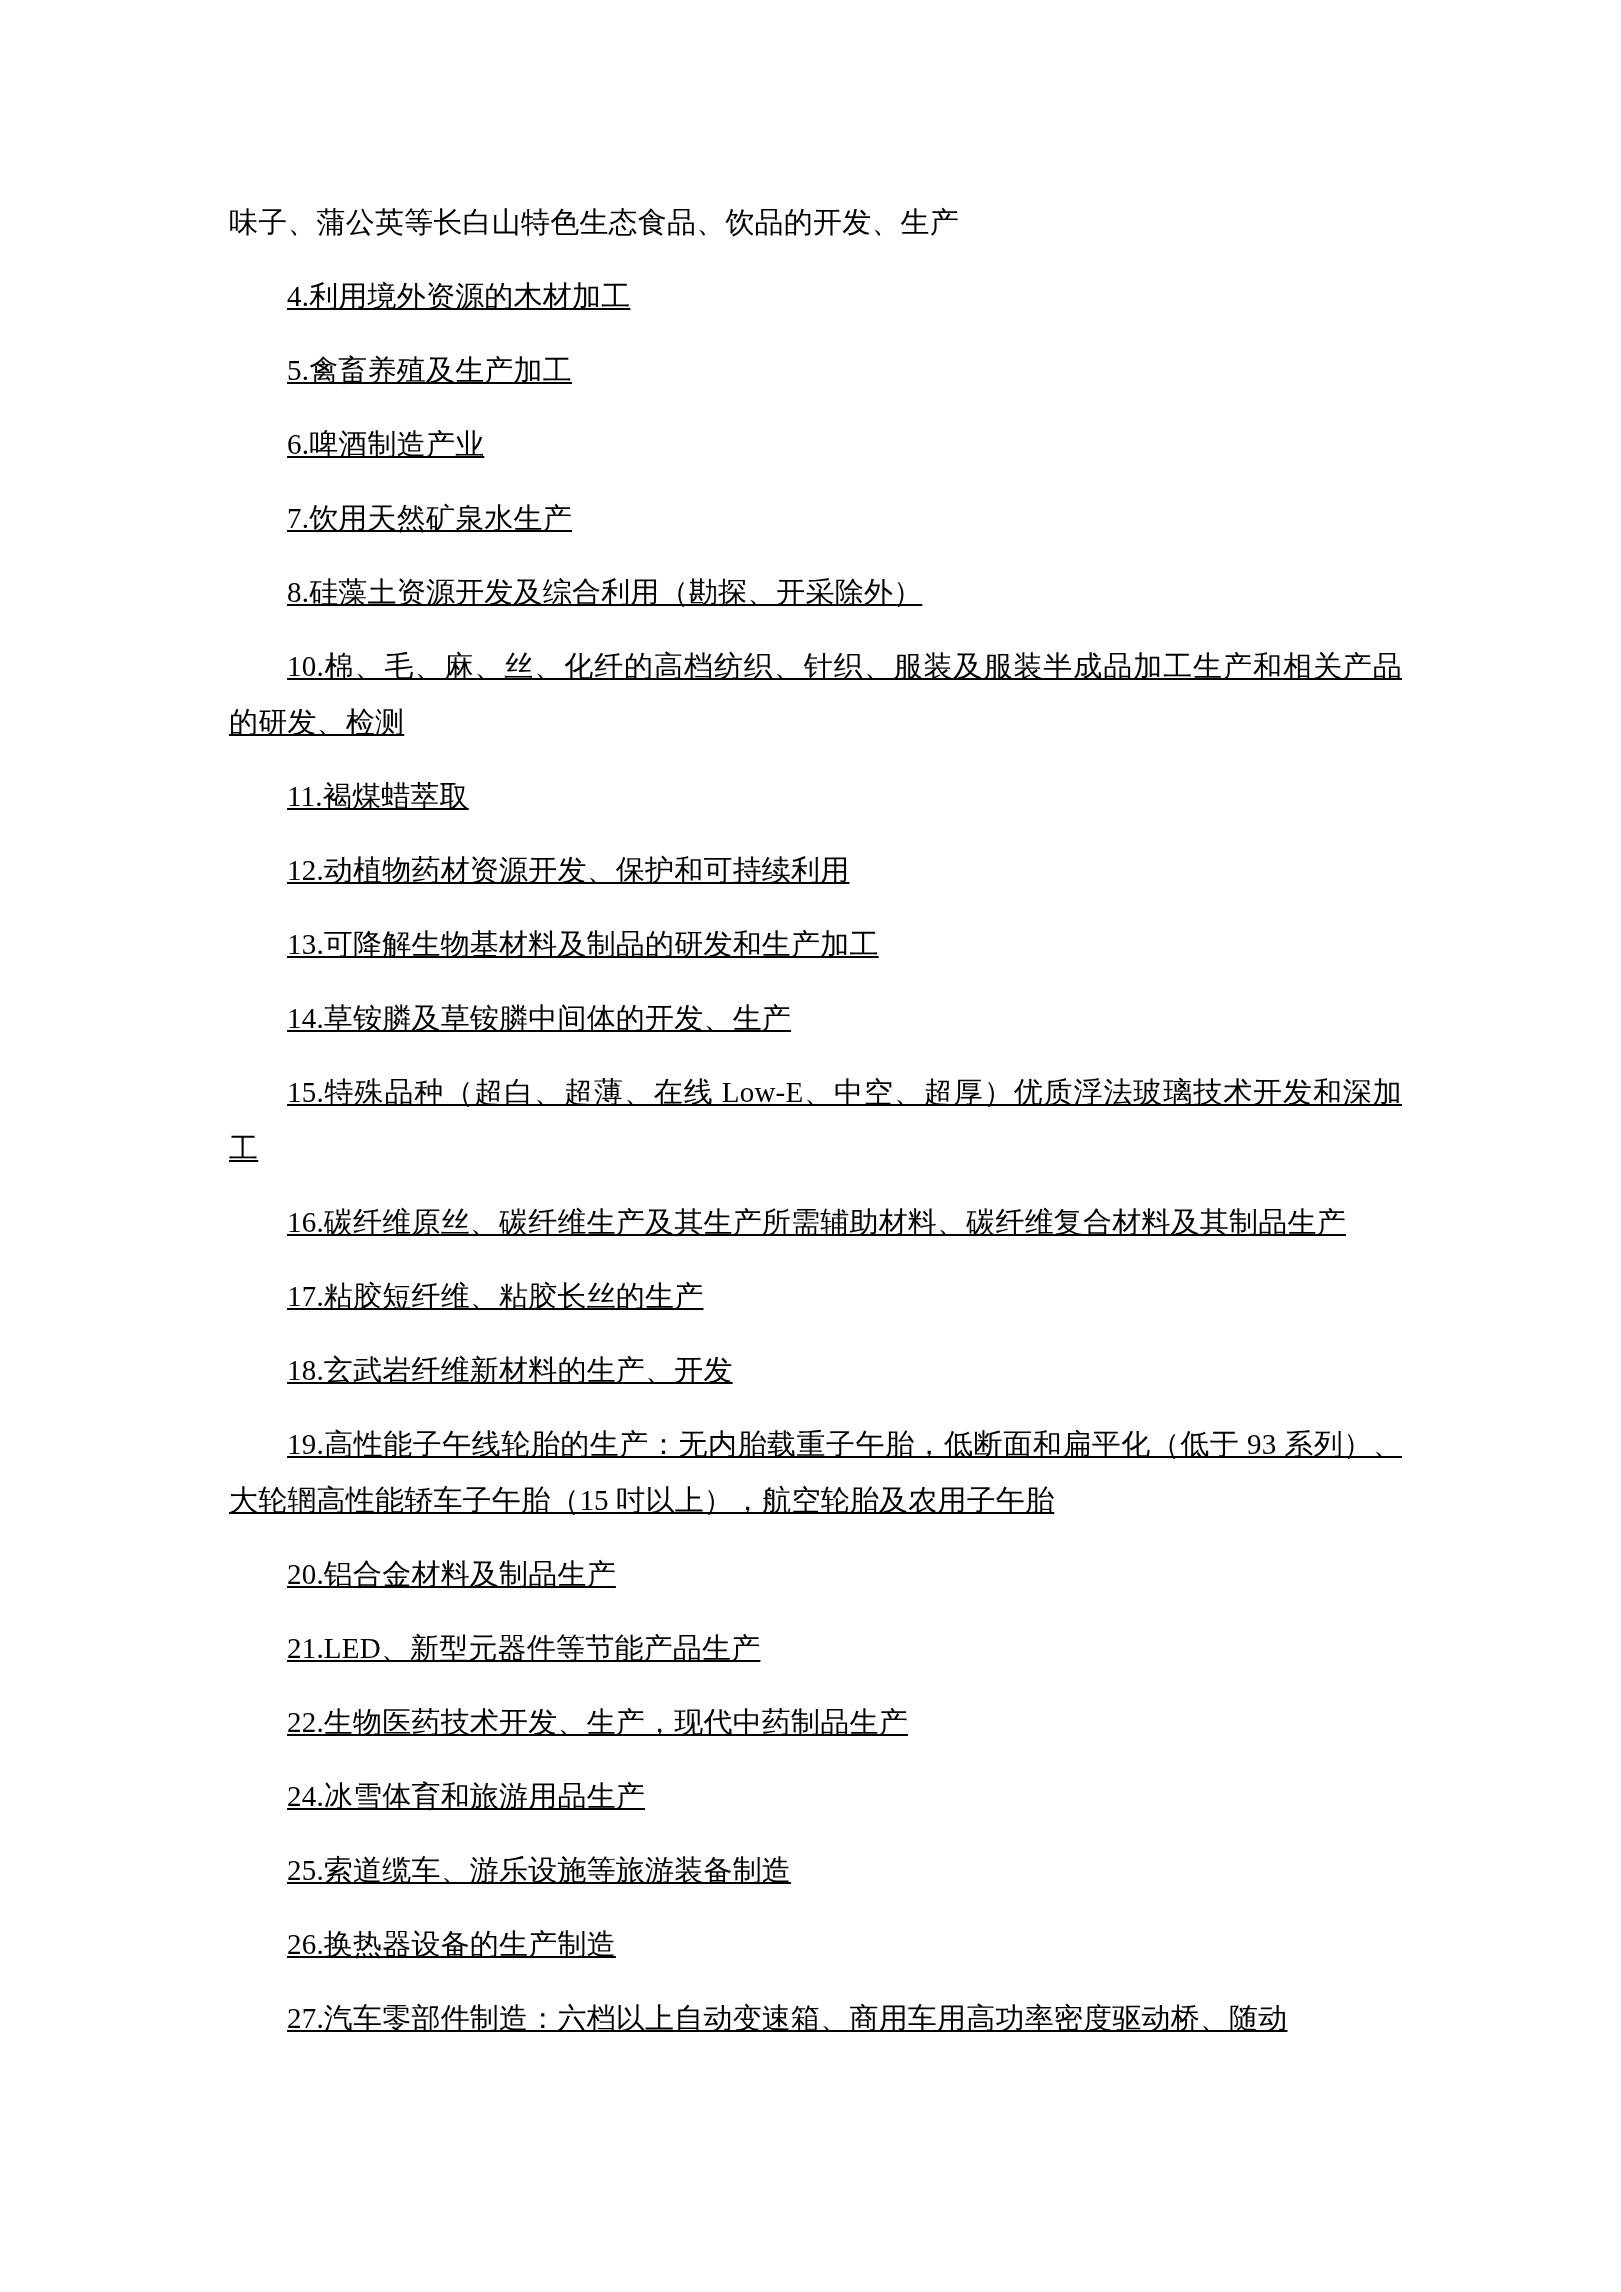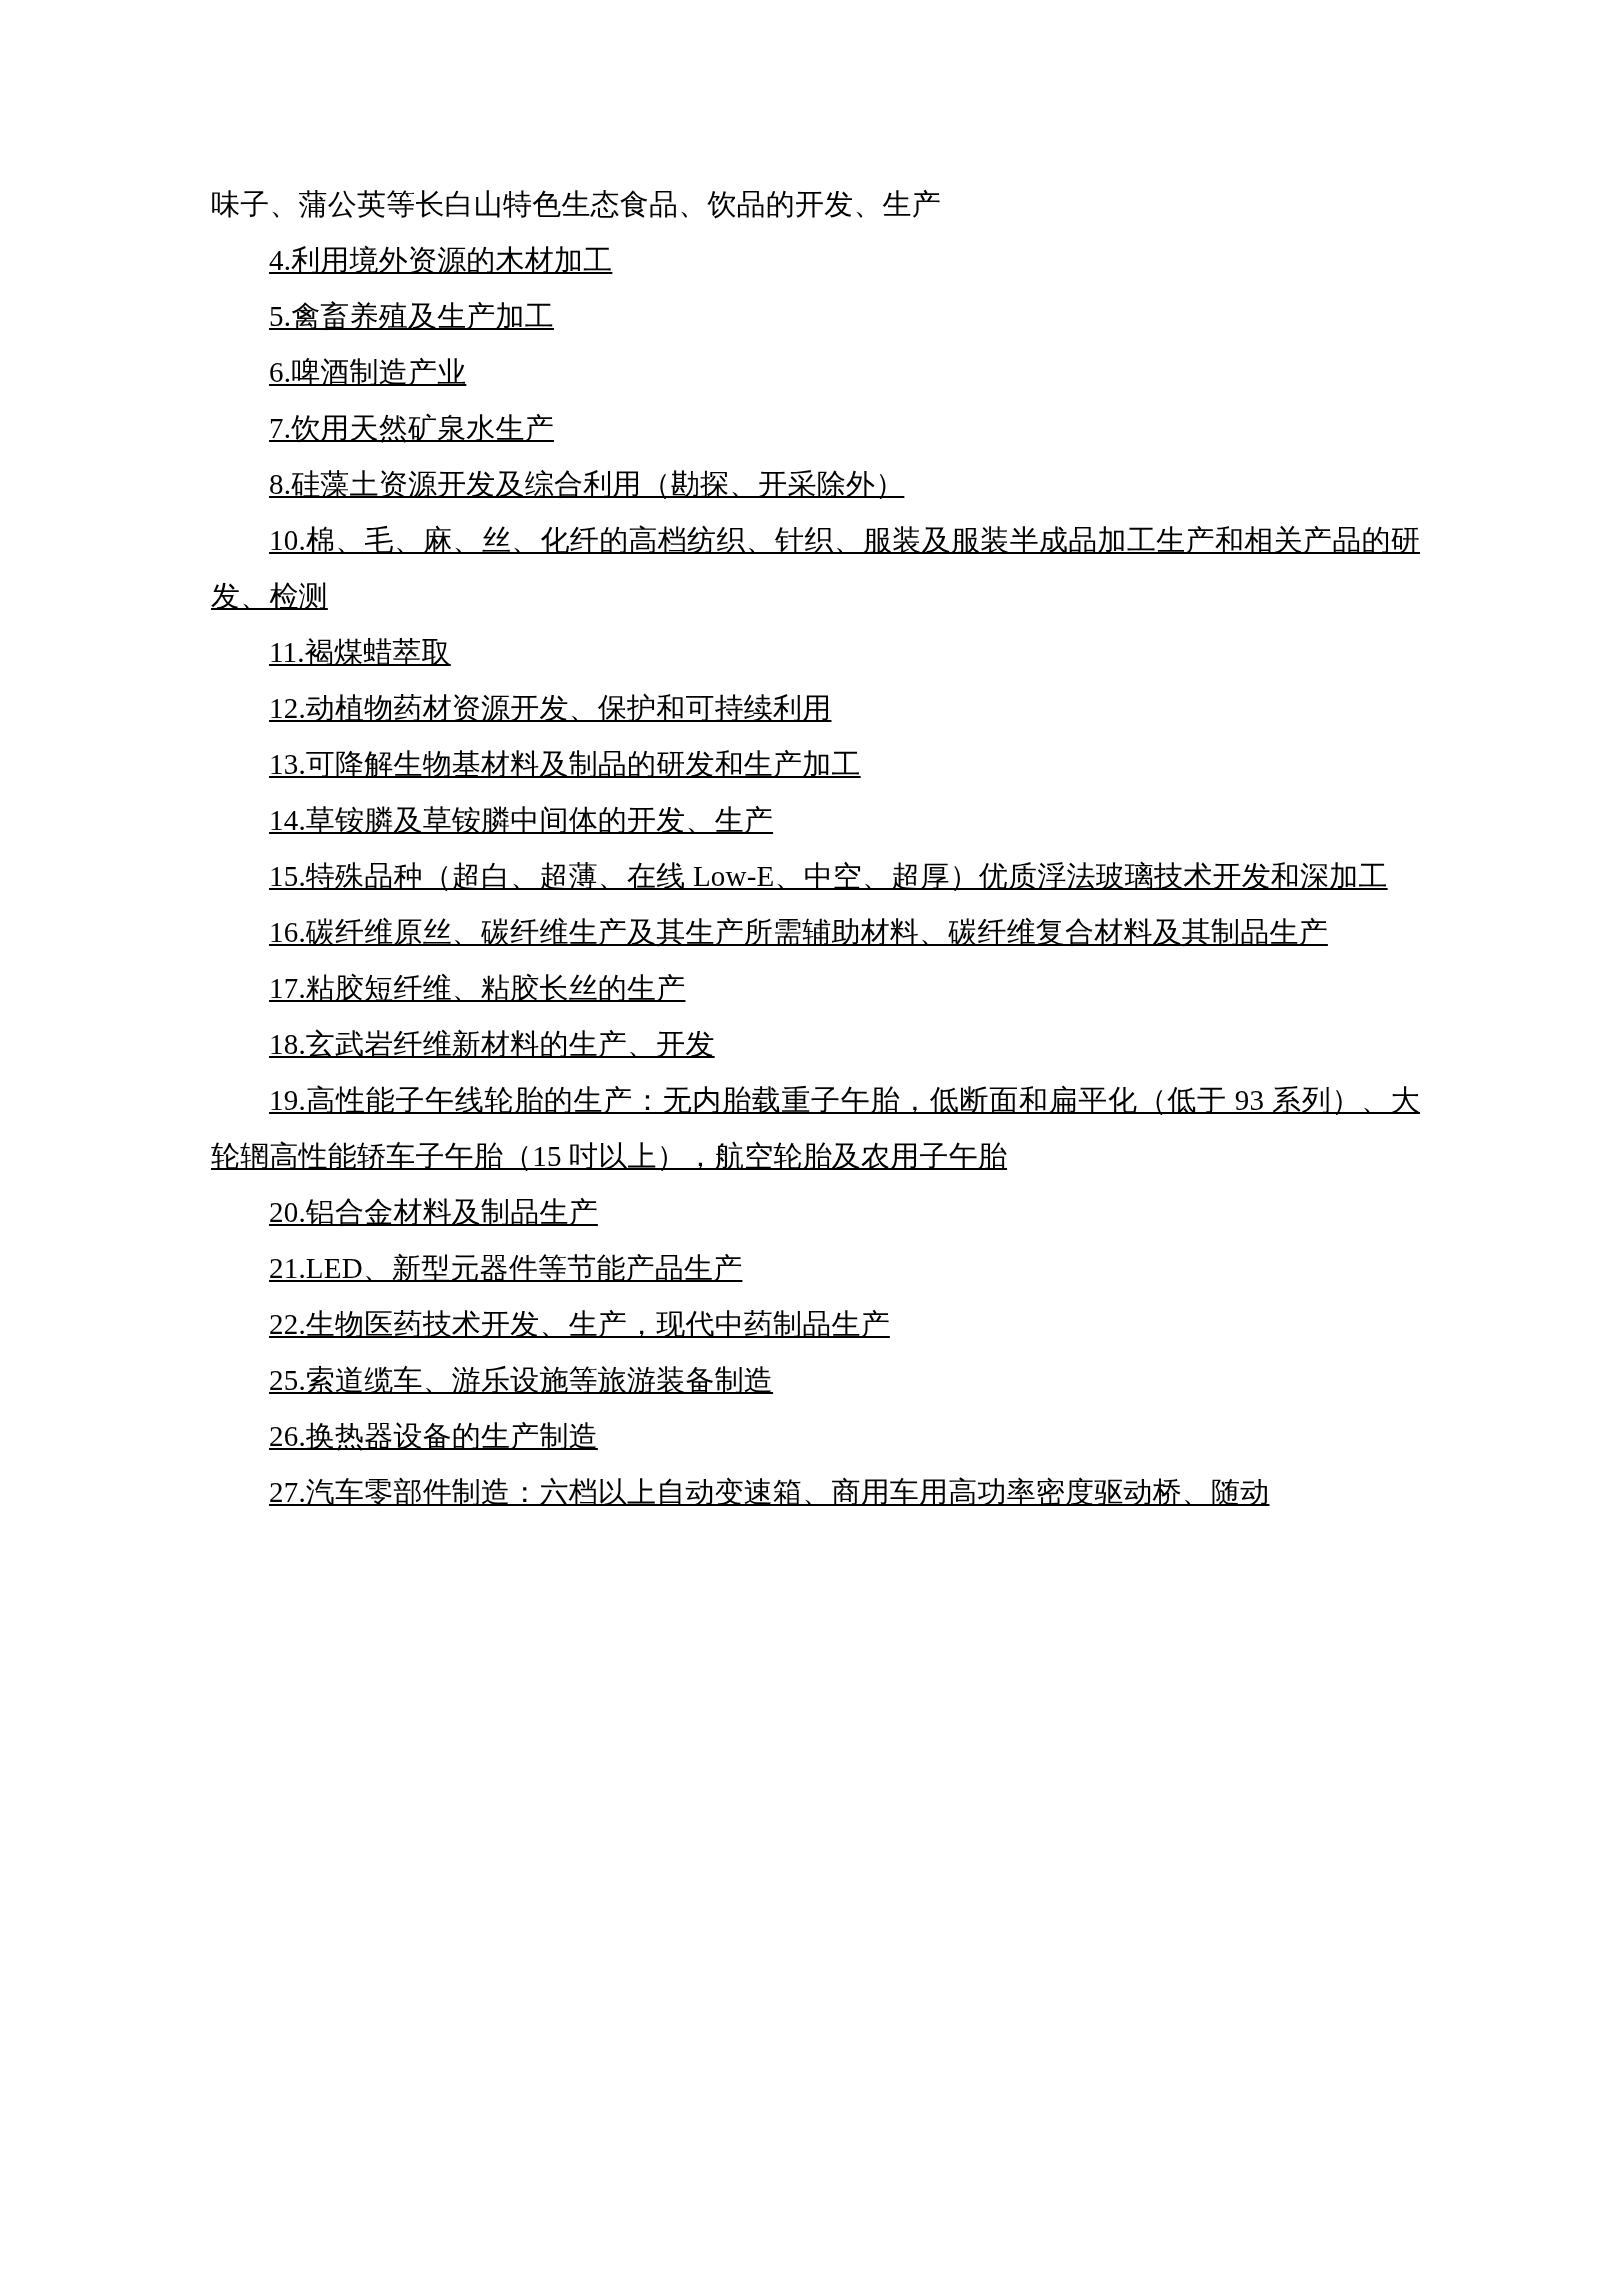--- a/index.html
+++ b/index.html
@@ -23,21 +23,21 @@
     background: #ffffff;
   }
   .doc-body {
     font-size: 29px;
     line-height: 56px;
     letter-spacing: 0.2px;
     text-align: justify;
     text-justify: inter-ideograph;
   }
   .para {
-    margin: 0;
+    margin: 18px;
     text-indent: 0;
     white-space: pre-wrap;
   }
   .para.indent {
     text-indent: 2em;
     text-decoration: underline;
   }
 </style>
 </head>
 <body>
@@ -57,19 +57,20 @@
     <p class="para indent">13.可降解生物基材料及制品的研发和生产加工</p>
     <p class="para indent">14.草铵膦及草铵膦中间体的开发、生产</p>
     <p class="para indent">15.特殊品种（超白、超薄、在线 Low-E、中空、超厚）优质浮法玻璃技术开发和深加工</p>
     <p class="para indent">16.碳纤维原丝、碳纤维生产及其生产所需辅助材料、碳纤维复合材料及其制品生产</p>
     <p class="para indent">17.粘胶短纤维、粘胶长丝的生产</p>
     <p class="para indent">18.玄武岩纤维新材料的生产、开发</p>
     <p class="para indent">19.高性能子午线轮胎的生产：无内胎载重子午胎，低断面和扁平化（低于 93 系列）、大轮辋高性能轿车子午胎（15 吋以上），航空轮胎及农用子午胎</p>
     <p class="para indent">20.铝合金材料及制品生产</p>
     <p class="para indent">21.LED、新型元器件等节能产品生产</p>
     <p class="para indent">22.生物医药技术开发、生产，现代中药制品生产</p>
+    <p class="para indent">24.冰雪体育和旅游用品生产</p>
     <p class="para indent">25.索道缆车、游乐设施等旅游装备制造</p>
     <p class="para indent">26.换热器设备的生产制造</p>
     <p class="para indent">27.汽车零部件制造：六档以上自动变速箱、商用车用高功率密度驱动桥、随动</p>
 
   </div>
 </div>
 
 
 </body></html>

